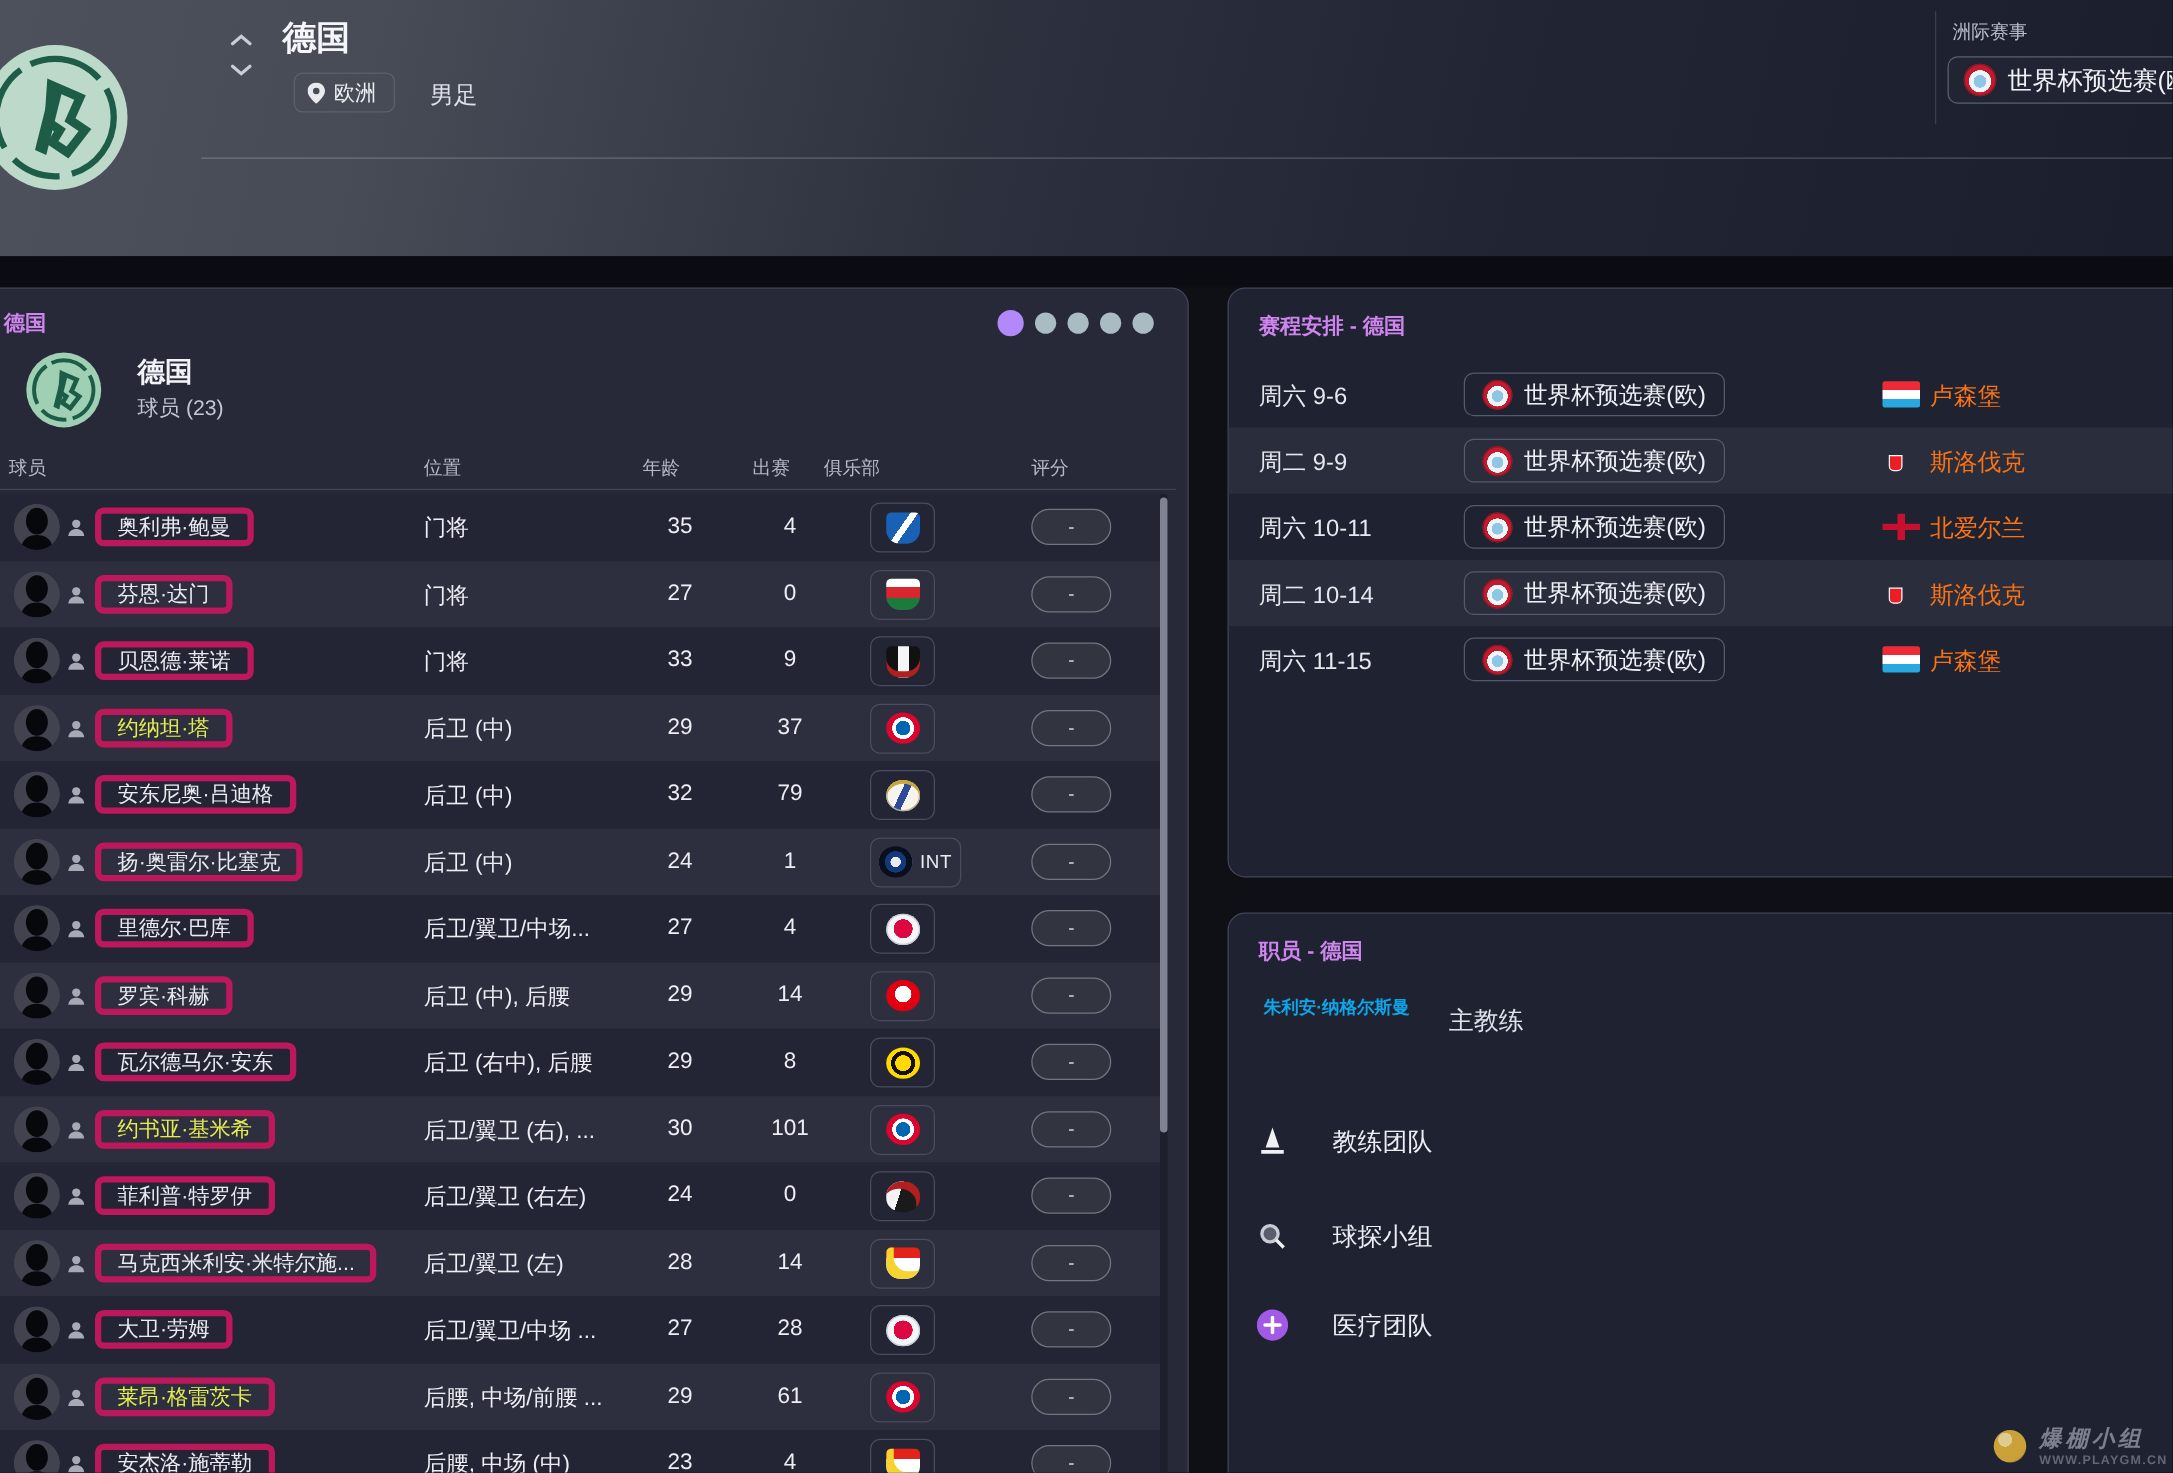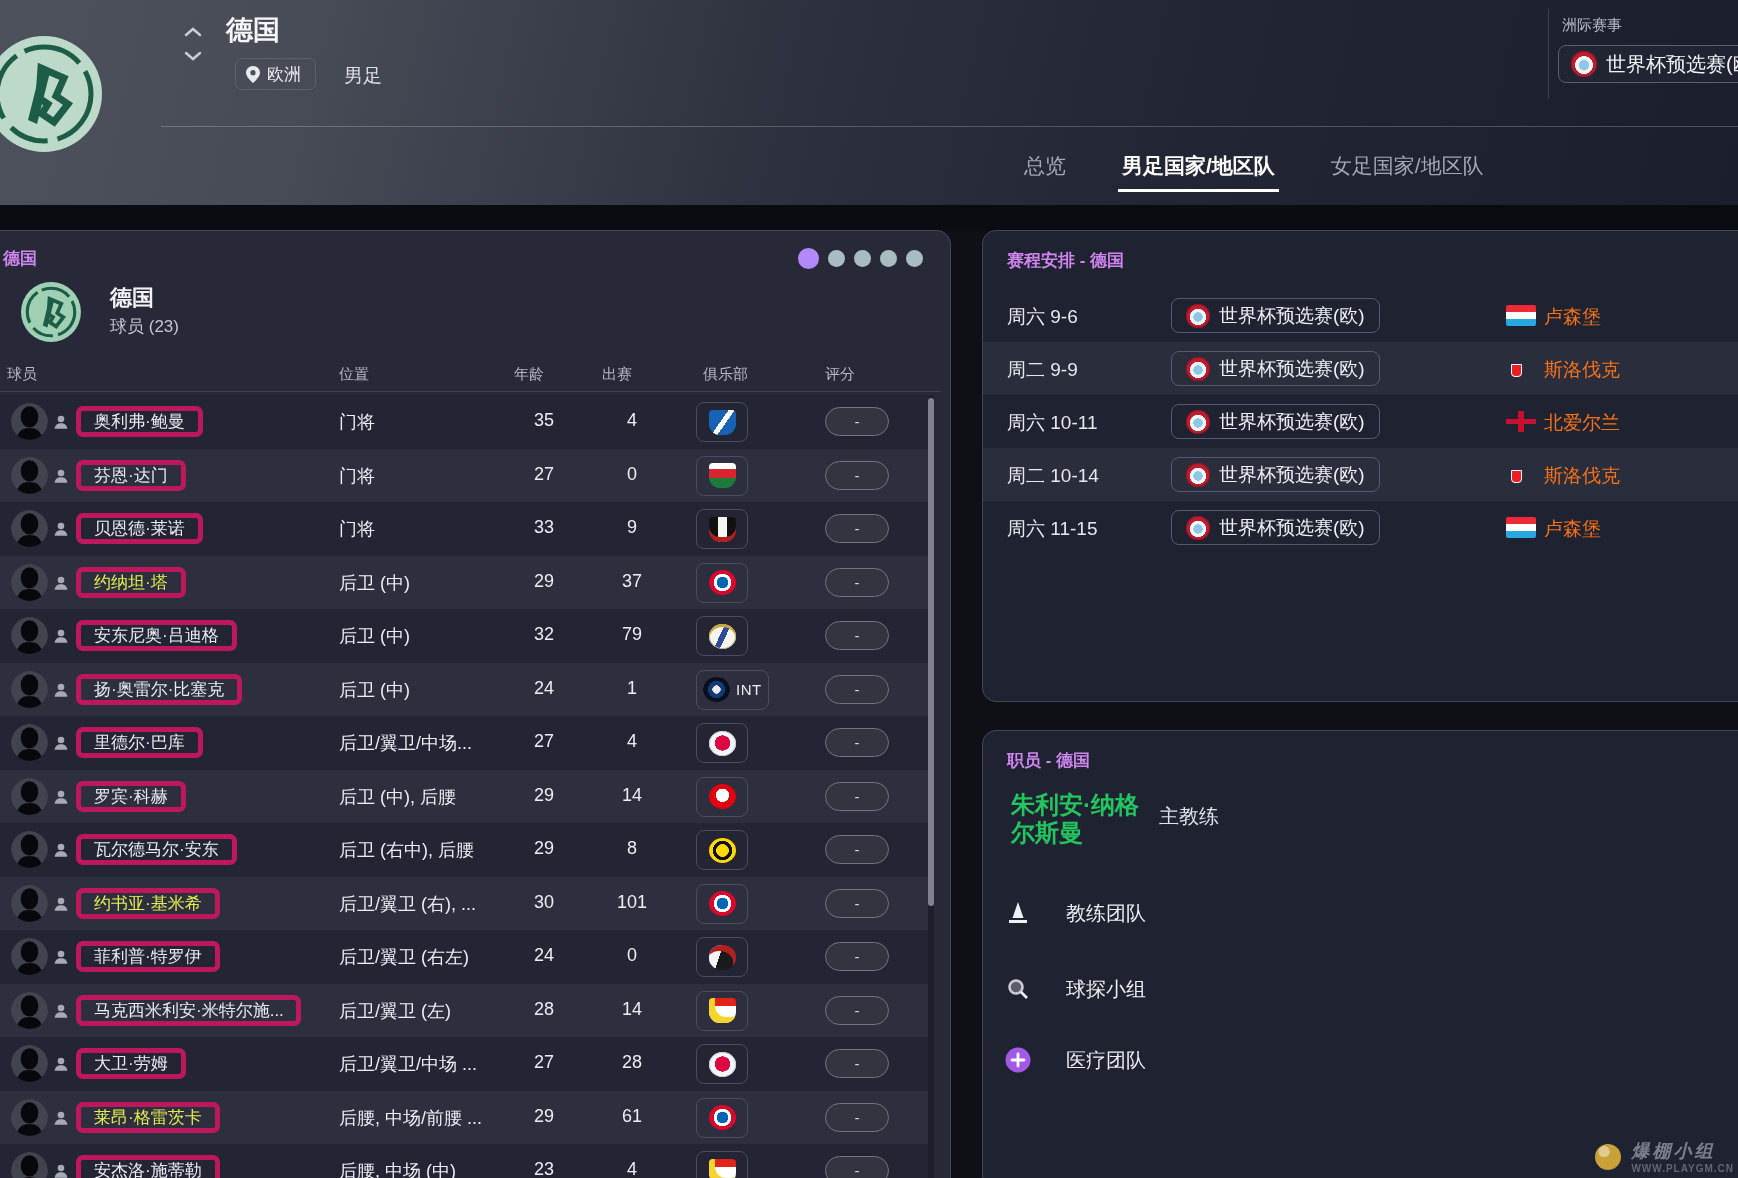--- a/index.html
+++ b/index.html
@@ -77,22 +77,22 @@
   .fdate { position:absolute; left:24px; top:15px; font-size:19px; color:#e6e8ee; }
   .comp-pill { position:absolute; left:188px; top:9px; height:35px; padding:0 14px;
     display:flex; align-items:center; gap:9px; border:1px solid #565a70; border-radius:8px;
     font-size:19px; color:#eef0f5; white-space:nowrap; }
   .flag { position:absolute; left:523px; top:16px; width:30px; height:21px; border-radius:2px; overflow:hidden; }
   .opp { position:absolute; left:561px; top:15px; font-size:19px; color:#f97316; white-space:nowrap; }
 
   
   #staff-panel { left:982px; top:730px; width:778px; height:460px; }
   #staff-title { position:absolute; left:24px; top:18px; }
-  .mgr-name { position:absolute; left:28px; top:60px; width:142px; font-size:24px; line-height:28px;
-    font-weight:600; color:#22c55e; cursor:pointer; }
+  .mgr-name { position:absolute; left:28px; top:60px; width:142px; font-size:14px; line-height:28px;
+    font-weight:600; color:#0ea5e9; cursor:pointer; }
   .mgr-role { position:absolute; left:176px; top:72px; font-size:20px; color:#dfe2ea; }
   .staff-item { position:absolute; left:21px; display:flex; align-items:center; gap:34px; cursor:pointer; }
   .staff-item .lbl { font-size:20px; color:#eceef3; }
   .s-ico { width:28px; height:28px; display:flex; align-items:center; justify-content:center; }
 
   
   .wcq-badge { width:26px; height:26px; border-radius:50%; flex:none;
     background:radial-gradient(circle at 50% 54%, #8ec6e6 0 26%, #eef4f8 27% 46%, #c01b2e 47% 100%);
     box-shadow:inset 0 0 0 1px #8d1622; }
   .comp-pill .wcq-badge { width:24px; height:24px; }
@@ -147,25 +147,20 @@
     <div class="hdr-title">德国</div>
     <div class="region-pill">
       <svg width="14" height="17" viewBox="0 0 14 17">
           <path d="M7 0C3.1 0 0 3 0 6.8 0 11.4 7 17 7 17s7-5.6 7-10.2C14 3 10.9 0 7 0zm0 9.3a2.6 2.6 0 1 1 0-5.2 2.6 2.6 0 0 1 0 5.2z" fill="#e8eaf0"></path>
         </svg>
       <span>欧洲</span>
     </div>
     <div class="hdr-category">男足</div>
 
     <div class="hdr-divider"></div>
-    <div class="tabs" id="tabs">
-        <div class="tab">总览</div>
-        <div class="tab active">男足国家/地区队</div>
-        <div class="tab">女足国家/地区队</div>
-      </div>
 
     <div class="tr-divider"></div>
     <div class="tr-label">洲际赛事</div>
     <div class="wcq-button">
       <span class="wcq-badge"></span>
       <span>世界杯预选赛(欧)</span>
     </div>
   </div>
   <div class="black-band"></div>
 
@@ -186,21 +181,21 @@
       <path d="M57 34 L80 44 L72 62 L84 70 L70 88 L58 80 L64 70 L55 64 Z" fill="none" stroke="#1d5c47" stroke-width="7"></path>
     </svg>
     <div class="team-name">德国</div>
     <div class="team-sub">球员 (23)</div>
 
     <div class="cols" id="cols">
         <span style="left: 24px;">球员</span>
         <span style="left: 356px;">位置</span>
         <span style="left: 531px;">年龄</span>
         <span style="left: 619px;">出赛</span>
-        <span style="left: 720px;">俱乐部</span>
+        <span style="left: 676px;">俱乐部</span>
         <span style="left: 842px;">评分</span>
       </div>
     <div class="col-divider"></div>
     <div id="rows">
         <div class="prow">
           <span class="avatar"><svg width="37" height="37" viewBox="0 0 40 40">
               <circle cx="20" cy="20" r="20" fill="#41444f"></circle>
               <ellipse cx="20" cy="15" rx="9.5" ry="11.5" fill="#07080c"></ellipse>
               <path d="M6 40 C7 30 13 27 20 27 C27 27 33 30 34 40 Z" fill="#07080c"></path>
             </svg></span>

